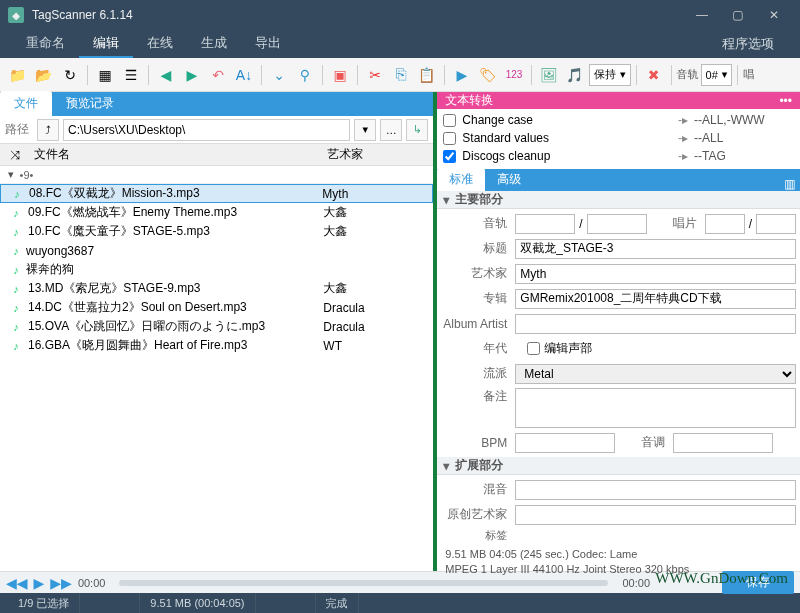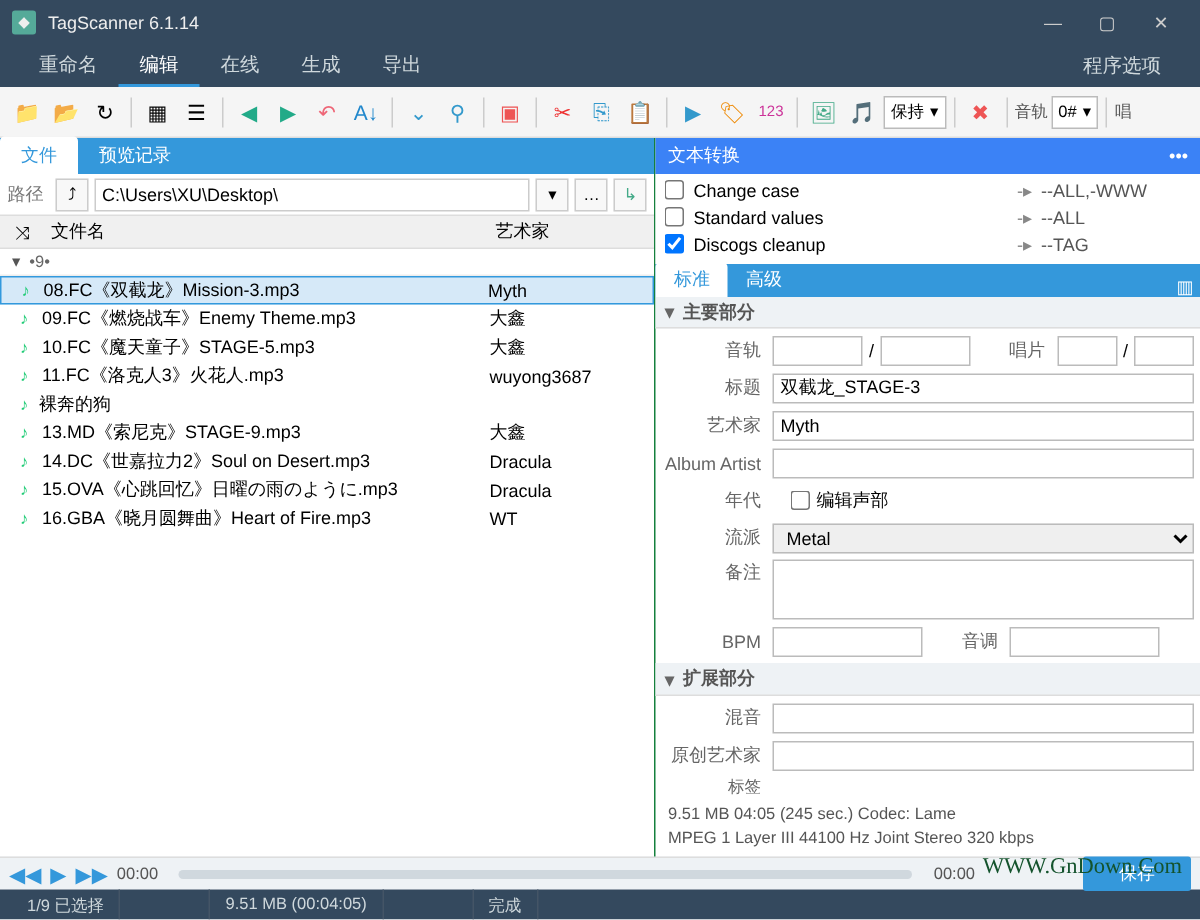--- a/index.html
+++ b/index.html
@@ -16,21 +16,21 @@
 .menubar .spacer { flex: 1; }
 
 .toolbar { height: 34px; background: #f5f5f5; border-bottom: 1px solid #ddd; display: flex; align-items: center; padding: 0 6px; gap: 2px; }
 .toolbar .tbtn { width: 24px; height: 24px; display: flex; align-items: center; justify-content: center; border-radius: 2px; cursor: pointer; font-size: 14px; }
 .toolbar .sep { width: 1px; height: 20px; background: #ccc; margin: 0 3px; }
 .toolbar .combo { height: 22px; border: 1px solid #bbb; background: #fff; padding: 0 4px; font-size: 11px; display: flex; align-items: center; gap: 4px; }
 
 .main { display: flex; height: calc(613px - 30px - 28px - 34px - 22px - 20px); }
 
 
-.left { width: 441px; display: flex; flex-direction: column; border-right: 1px solid #15803d; }
+.left { width: 441px; display: flex; flex-direction: column; border-right: 4px solid #15803d; }
 .left-tabs { height: 24px; background: #3498db; display: flex; align-items: flex-end; }
 .left-tabs .tab { padding: 4px 14px; color: #fff; font-size: 12px; cursor: pointer; }
 .left-tabs .tab.active { background: #fff; color: #3498db; border-radius: 3px 3px 0 0; }
 .pathbar { height: 28px; display: flex; align-items: center; padding: 3px 5px; gap: 4px; border-bottom: 1px solid #ddd; }
 .pathbar .plabel { color: #777; font-size: 12px; margin-right: 4px; }
 .pathbar .pbtn { width: 22px; height: 22px; border: 1px solid #ccc; background: #f8f8f8; display: flex; align-items: center; justify-content: center; cursor: pointer; font-size: 11px; }
 .pathbar input { flex: 1; height: 22px; border: 1px solid #ccc; padding: 0 4px; font-size: 12px; }
 
 .header-row { height: 22px; background: #f0f0f0; border-bottom: 1px solid #ddd; display: flex; align-items: center; font-size: 12px; }
 .header-row .shuffle { width: 30px; text-align: center; }
@@ -42,21 +42,21 @@
 
 .filelist { flex: 1; overflow: auto; }
 .frow { display: flex; align-items: center; height: 19px; font-size: 12px; padding-left: 6px; cursor: default; }
 .frow.sel { background: #d6e9f8; border: 1px solid #3399dd; }
 .frow .ficon { width: 20px; text-align: center; color: #2c7; font-size: 11px; }
 .frow .fname { flex: 1; padding-left: 2px; overflow: hidden; white-space: nowrap; }
 .frow .fartist { width: 110px; overflow: hidden; white-space: nowrap; }
 
 
 .right { flex: 1; display: flex; flex-direction: column; }
-.right-header { height: 24px; background: #3b82f6; color: #fff; display: flex; align-items: center; padding: 0 8px; font-size: 12px; }
+.right-header { height: 24px; background: #ec4899; color: #fff; display: flex; align-items: center; padding: 0 8px; font-size: 12px; }
 .right-header .rh-title { flex: 1; }
 .right-header .dots { cursor: pointer; }
 
 .transform-list { background: #fff; padding: 2px 6px 4px; }
 .trow { display: flex; align-items: center; height: 18px; font-size: 12px; }
 .trow input[type=checkbox] { margin-right: 6px; }
 .trow .tlabel { flex: 1; }
 .trow .arrow { color: #888; margin-right: 6px; }
 .trow .tval { width: 100px; color: #555; }
 
@@ -203,21 +203,20 @@
           <span class="fname">09.FC《燃烧战车》Enemy Theme.mp3</span>
           <span class="fartist">大鑫</span>
         </div>
         <div class="frow">
           <span class="ficon">♪</span>
           <span class="fname">10.FC《魔天童子》STAGE-5.mp3</span>
           <span class="fartist">大鑫</span>
         </div>
         <div class="frow">
           <span class="ficon">♪</span>
-          <span class="fname">11.FC《洛克人3》火花人.mp3</span>
           <span class="fartist">wuyong3687</span>
         </div>
         <div class="frow">
           <span class="ficon">♪</span>
           <span class="fartist">裸奔的狗</span>
         </div>
         <div class="frow">
           <span class="ficon">♪</span>
           <span class="fname">13.MD《索尼克》STAGE-9.mp3</span>
           <span class="fartist">大鑫</span>
@@ -289,20 +288,24 @@
         <span>/</span>
         <input type="text" class="finput-sm" style="width: 40px;" value="">
       </div>
       <div class="form-row">
         <span class="flabel">标题</span>
         <input type="text" class="finput-full" value="双截龙_STAGE-3" style="">
       </div>
       <div class="form-row">
         <span class="flabel">艺术家</span>
         <input type="text" class="finput-full" value="Myth" style="">
+      </div>
+      <div class="form-row">
+        <span class="flabel">专辑</span>
+        <input type="text" class="finput-full" value="GMRemix201008_二周年特典CD下载" style="">
       </div>
       <div class="form-row">
         <span class="flabel">Album Artist</span>
         <input type="text" class="finput-full" value="" style="">
       </div>
       <div class="form-row">
         <span class="flabel">年代</span>
         <input type="checkbox" style="margin-left: 12px;">
         <span>编辑声部</span>
       </div>

